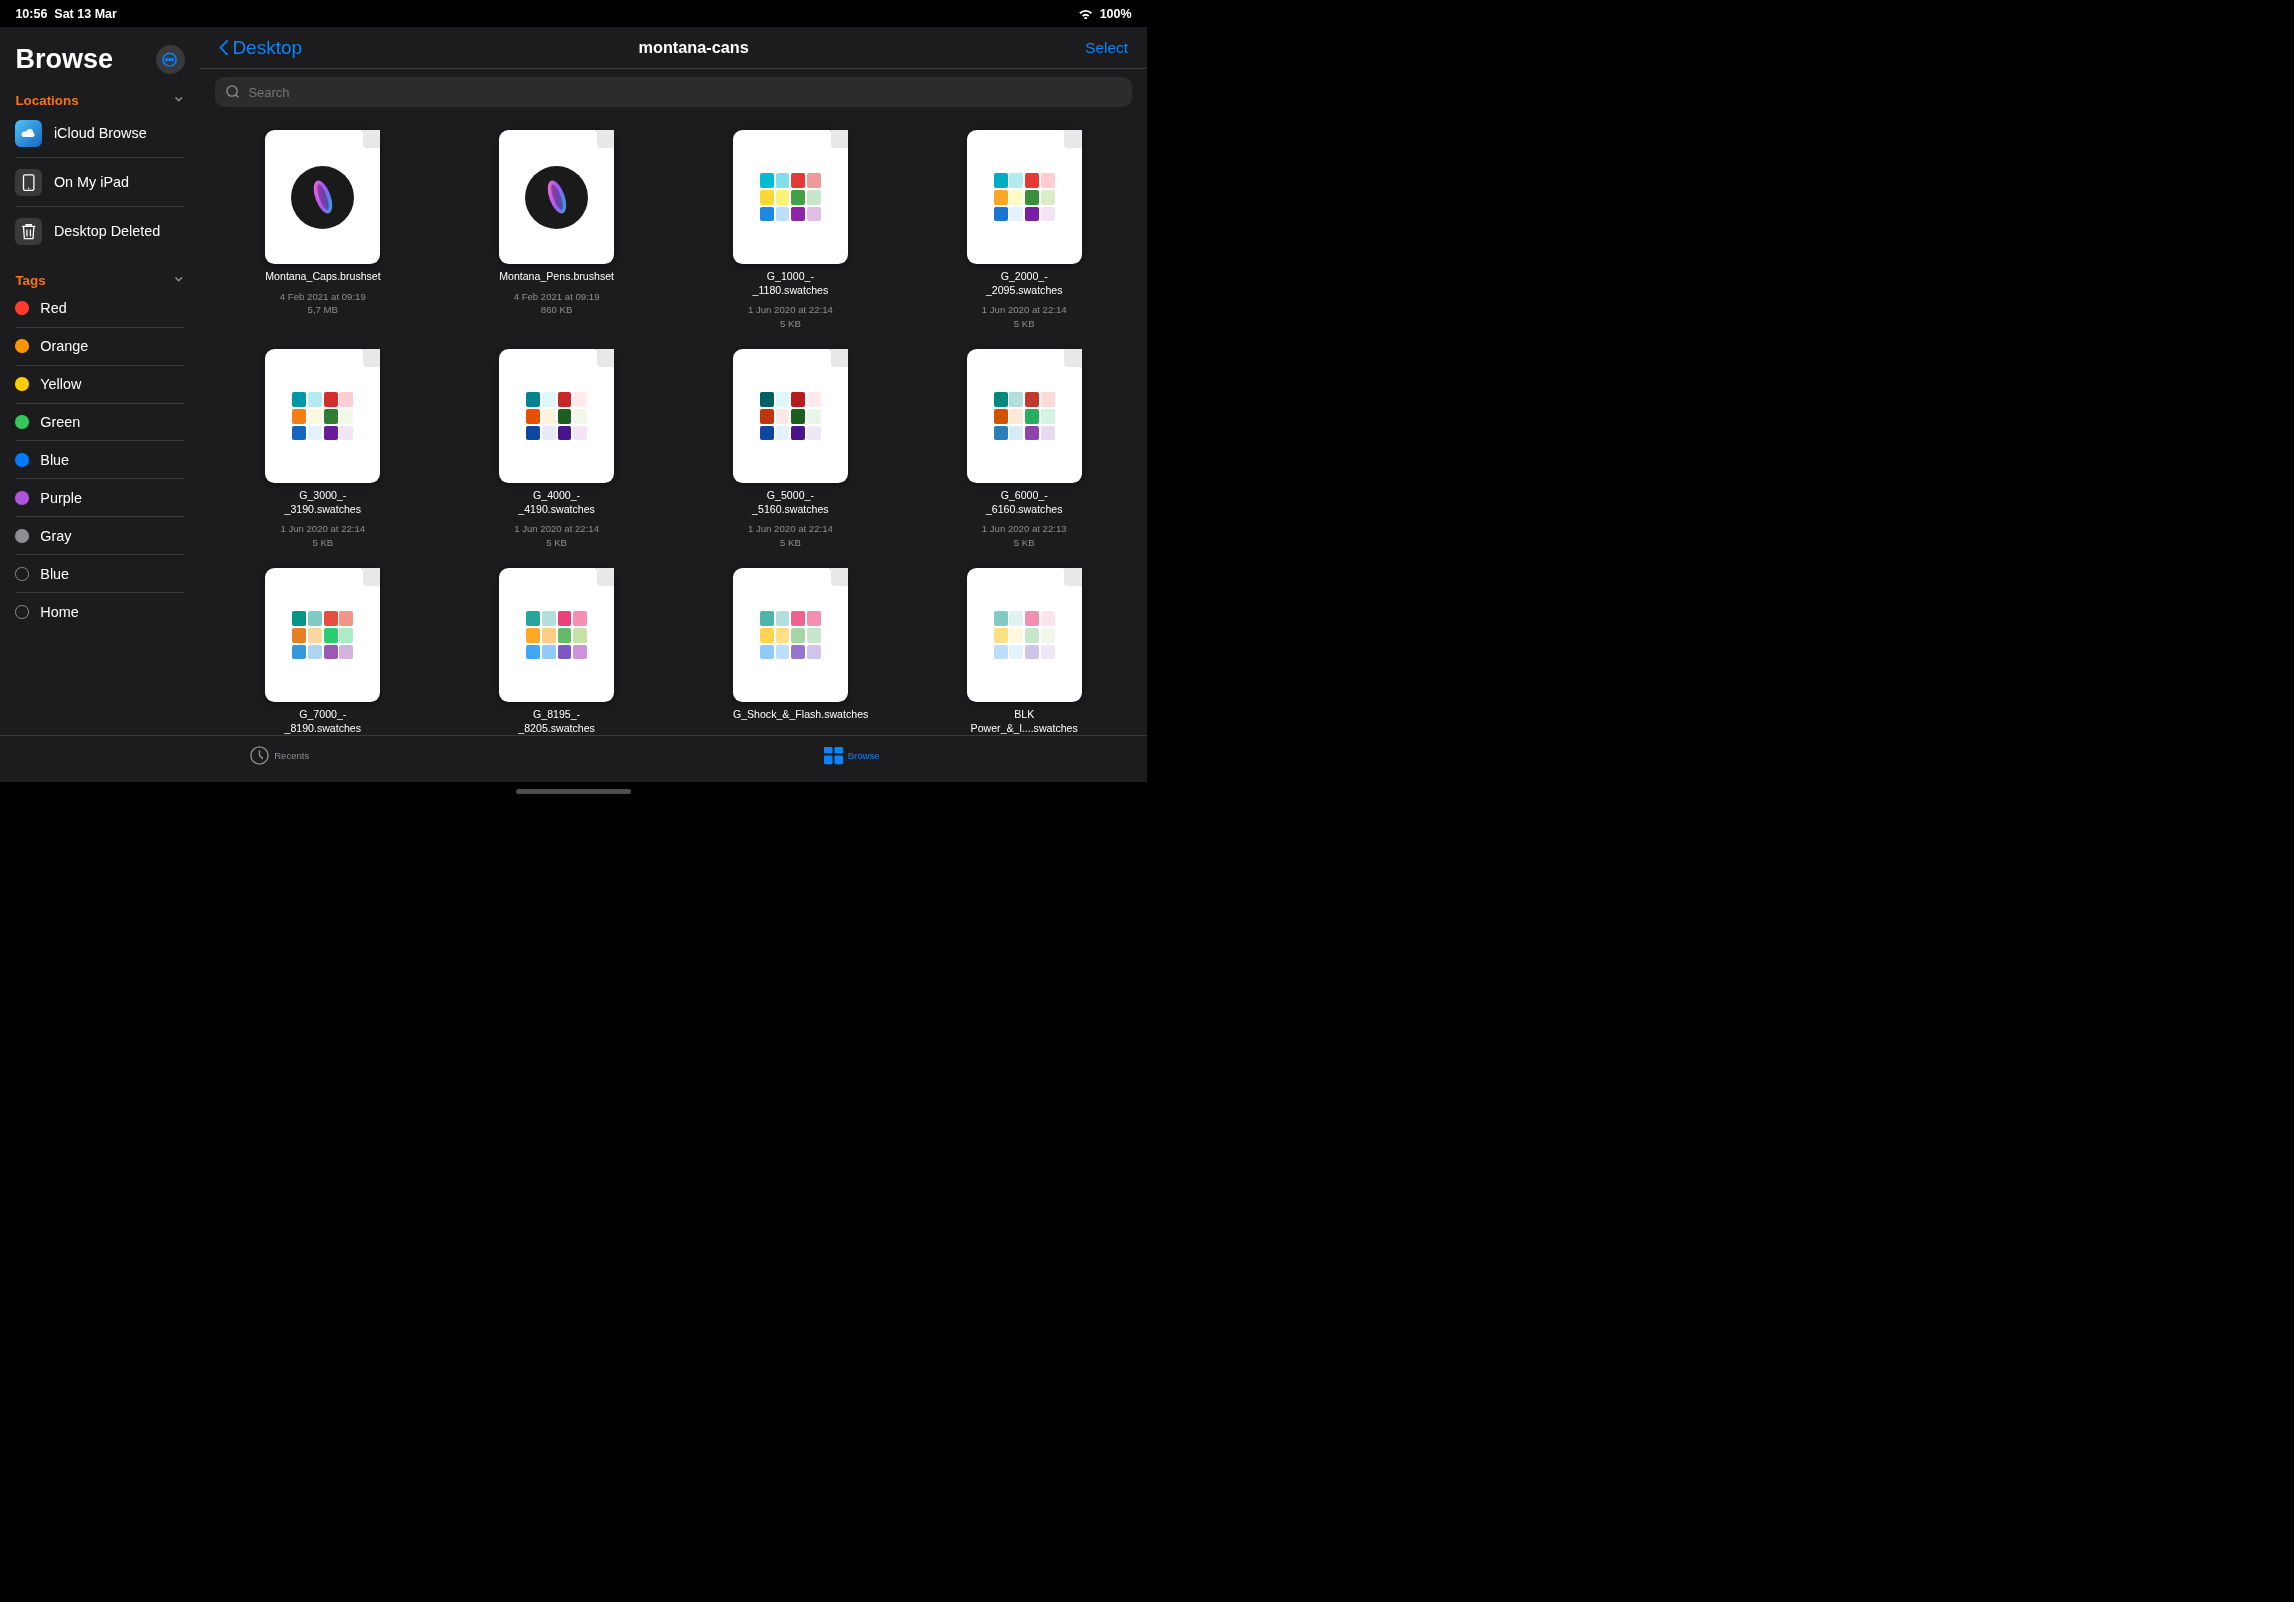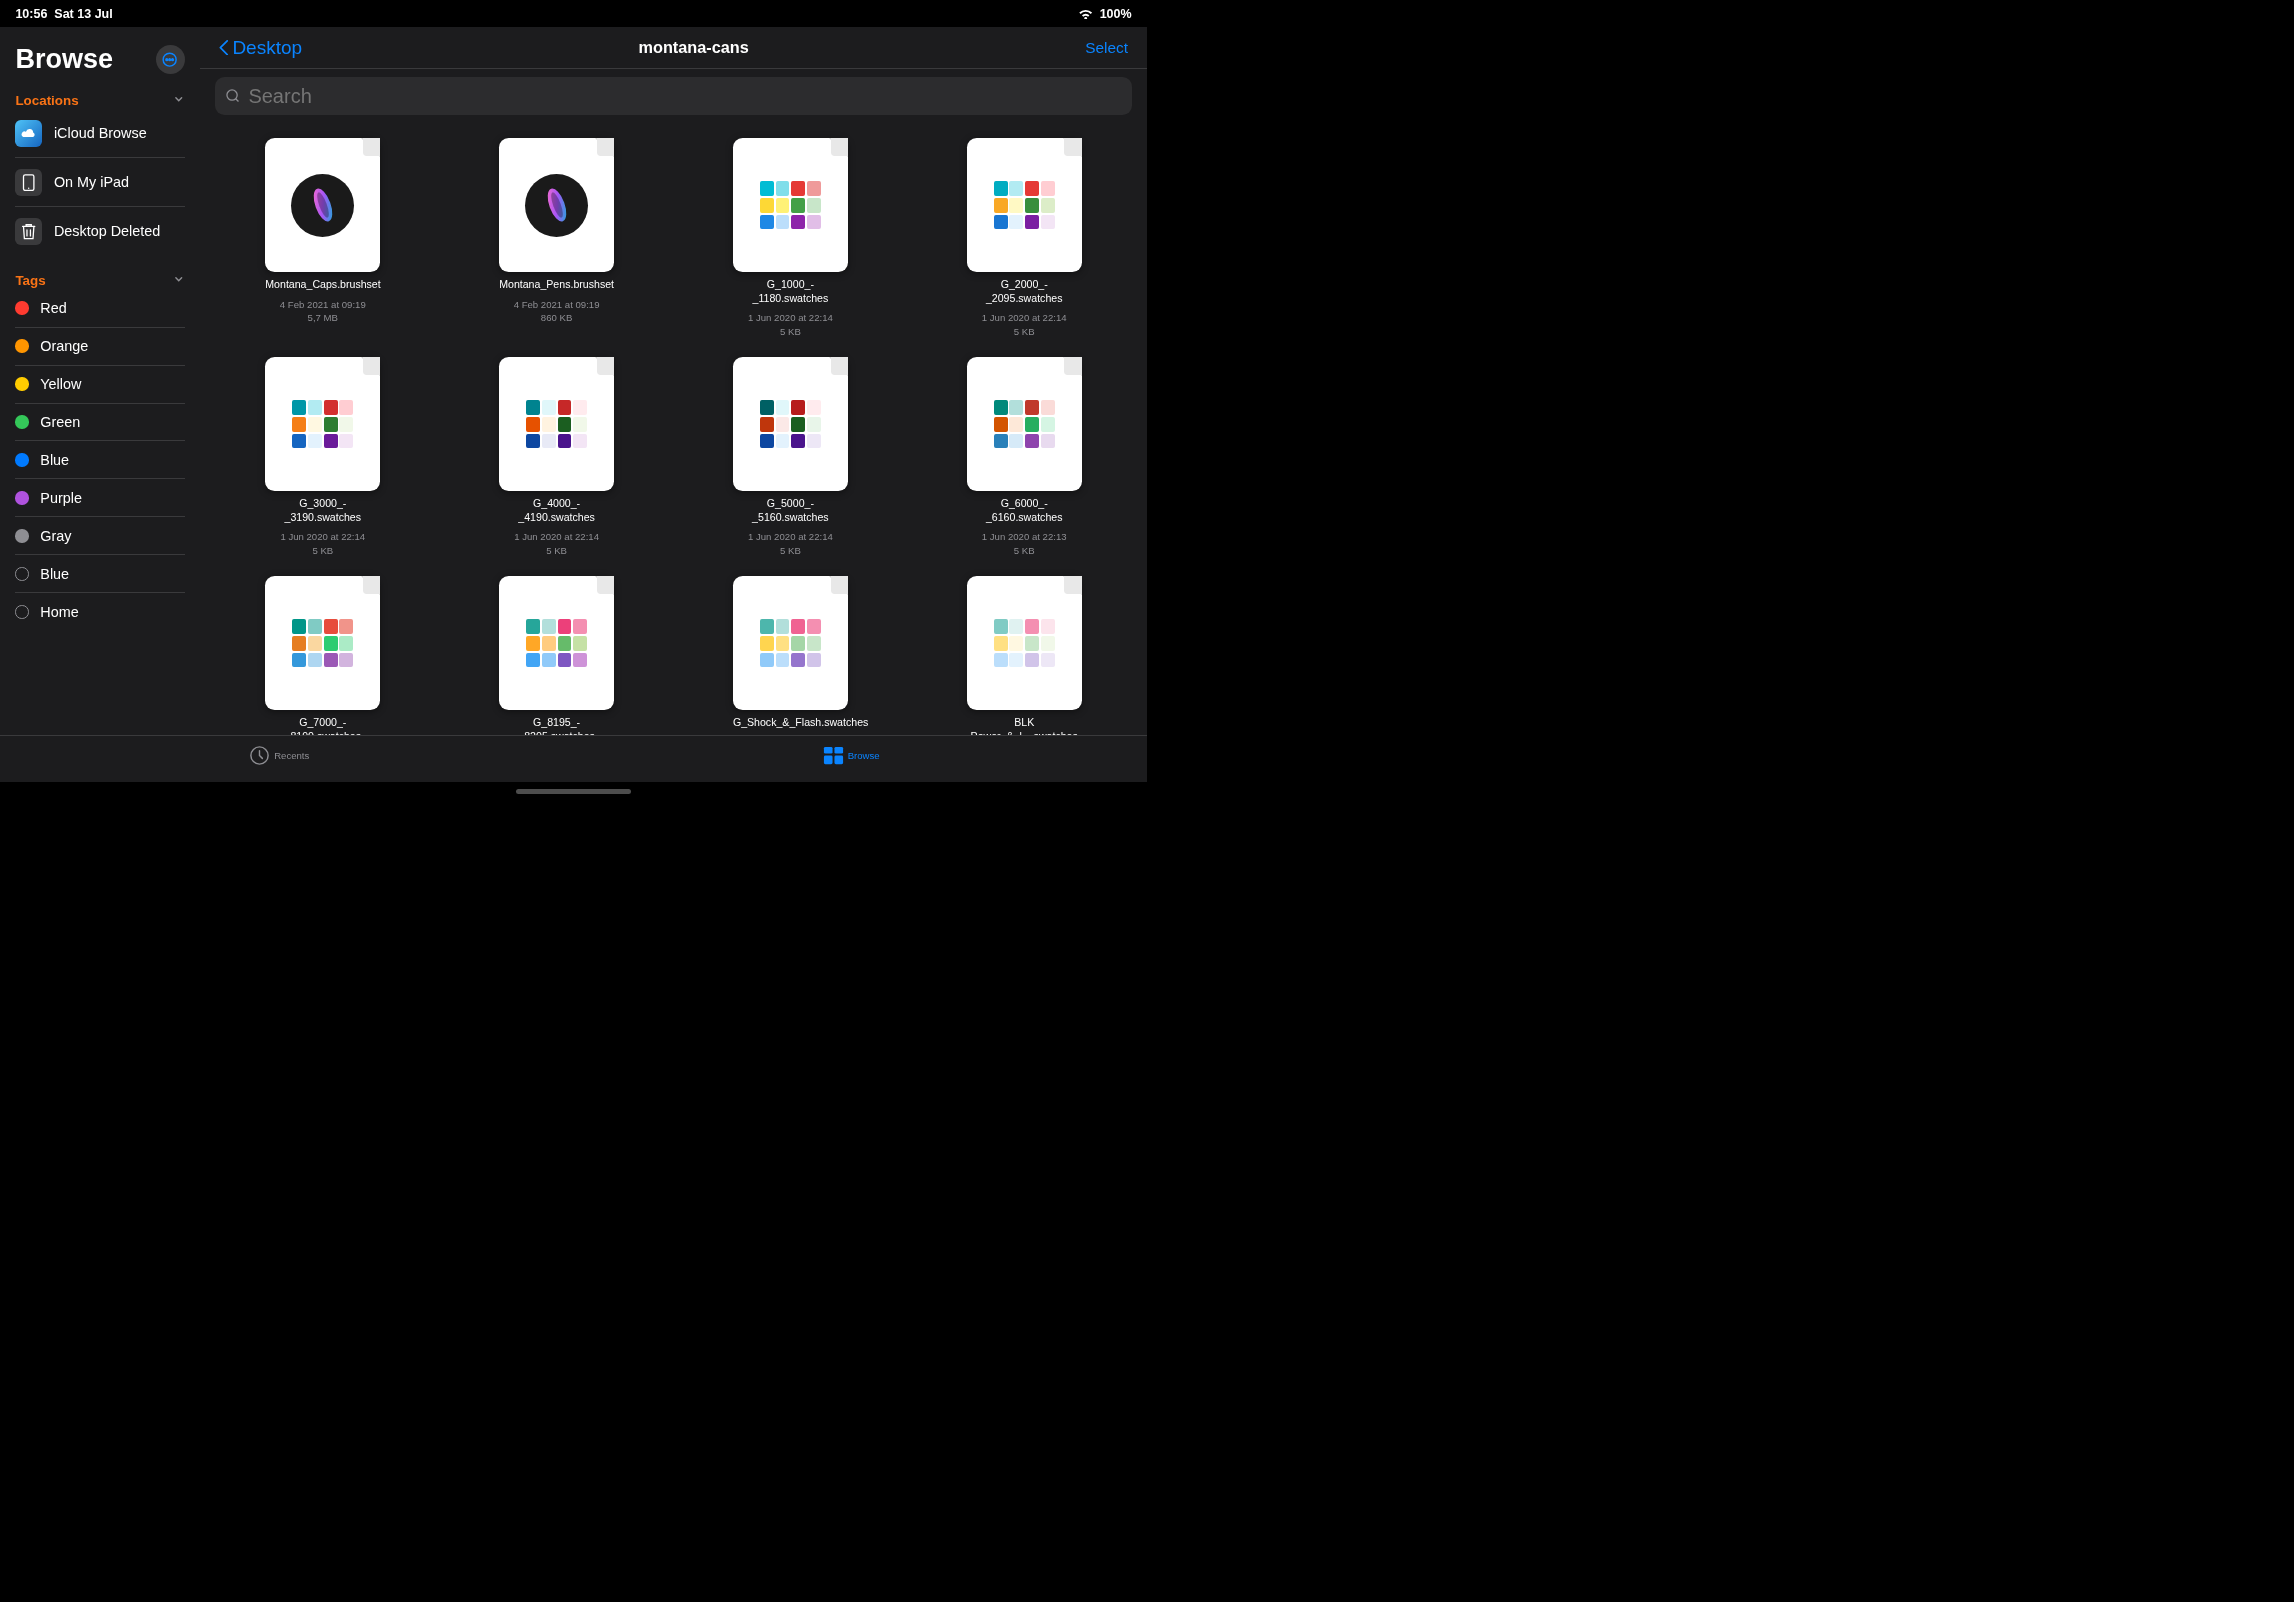--- a/index.html
+++ b/index.html
@@ -213,21 +213,21 @@
       color: #8e8e93;
       pointer-events: none;
     }
     .search-wrapper input {
       width: 100%;
       background: #2c2c2e;
       border: none;
       border-radius: 9.6px;
       padding: 7.7px 13.4px 7.7px 33px;
       color: #8e8e93;
-      font-size: 20px;
+      font-size: 13px;
       outline: none;
     }
 
     
     .file-grid {
       flex: 1;
       overflow-y: auto;
       padding: 15.4px;
       display: grid;
       grid-template-columns: repeat(4, 1fr);
@@ -369,21 +369,21 @@
       background: #fff;
       border-radius: 2.9px;
       opacity: 0.3;
     }
   </style>
 </head>
 <body>
 
 <div class="status-bar">
   <div class="status-left">
-    <span>10:56</span>&nbsp;&nbsp;<span>Sat 13 Jul</span>
+    <span>10:56</span>&nbsp;&nbsp;<span>Sat 13 Mar</span>
   </div>
   <div class="status-right">
     <svg width="15.4" height="11.5" viewBox="0 0 16 12" fill="white">
       <path d="M8 9.5a1.5 1.5 0 1 1 0 3 1.5 1.5 0 0 1 0-3zm0-3.5a5.5 5.5 0 0 1 3.9 1.6l-1.4 1.4A3.5 3.5 0 0 0 8 8a3.5 3.5 0 0 0-2.5 1l-1.4-1.4A5.5 5.5 0 0 1 8 6zm0-4a9.5 9.5 0 0 1 6.7 2.8L13.3 6.2A7.5 7.5 0 0 0 8 4a7.5 7.5 0 0 0-5.3 2.2L1.3 4.8A9.5 9.5 0 0 1 8 2z"></path>
     </svg>
     <span>100%</span>
   </div>
 </div>
 
 <div class="app-body">

